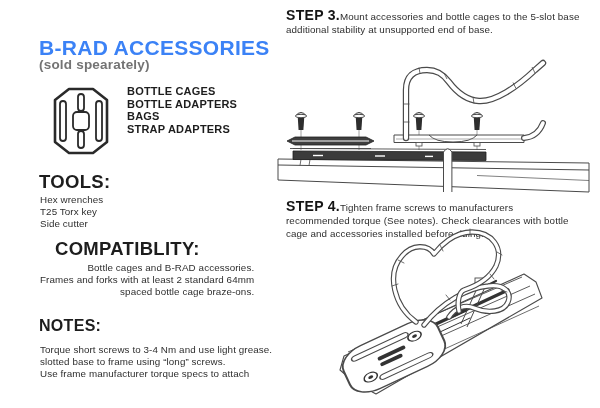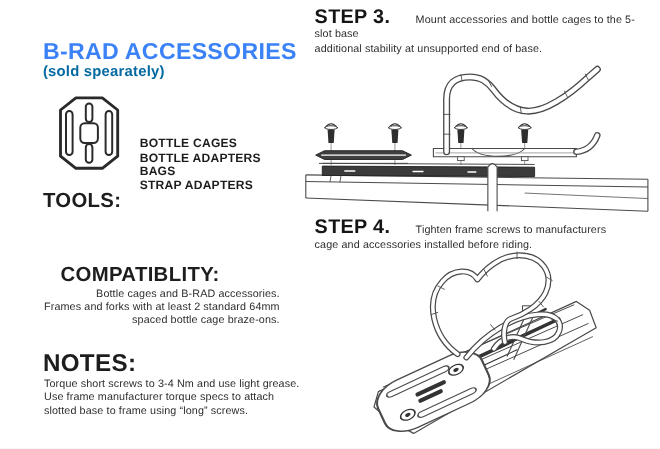--- a/index.html
+++ b/index.html
@@ -3,26 +3,26 @@
 <meta charset="utf-8">
 <style>
   * { margin:0; padding:0; box-sizing:border-box; }
   html,body { background:#e9e9e9; }
   .page {
     position:relative; width:600px; height:408px; background:#ffffff;
     font-family:"Liberation Sans", sans-serif; color:#2e2e2e; overflow:hidden;
   }
   .abs { position:absolute; }
   .h-title { font-size:21px; font-weight:bold; color:#3b82f6; letter-spacing:0.3px; }
-  .h-sub   { font-size:13.5px; font-weight:bold; color:#0369a1; letter-spacing:0.2px;text-align:right; }
+  .h-sub   { font-size:13.5px; font-weight:bold; color:#737373; letter-spacing:0.2px;text-align:right; }
   .h-sec   { font-size:18.5px; font-weight:bold; color:#1d1d1d; letter-spacing:0.3px; }
   .list-bold .tline { font-size:11px; font-weight:bold; color:#1d1d1d; line-height:12.6px; letter-spacing:0.2px; }
   .body-lines .tline { font-size:9.8px; line-height:12.2px; color:#2e2e2e; letter-spacing:0.1px; }
   .para .tline { font-size:9.8px; line-height:13px; color:#2e2e2e; letter-spacing:0.1px; }
-  .step-label { font-size:18px; font-weight:bold; color:#151515; letter-spacing:0.3px; margin-right:23px; }
+  .step-label { font-size:14px; font-weight:bold; color:#151515; letter-spacing:0.3px; margin-right:0; }
   svg { display:block; }
 </style>
 </head>
 <body>
 
 <div class="page">
 
   <div class="abs h-title" style="left:39px; top:36px;">B-RAD ACCESSORIES</div>
   <div class="abs h-sub" style="left:39px; top:57px;">(sold spearately)</div>
 
@@ -30,41 +30,46 @@
     <g fill="#ffffff" stroke="#2a2a2a">
       <path d="M17,2 H41 L55,13 V55 L41,66 H17 L3,55 V13 Z" stroke-width="2.6" stroke-linejoin="round"></path>
       <rect x="8" y="14" width="6" height="40" rx="3" stroke-width="1.8"></rect>
       <rect x="44" y="14" width="6" height="40" rx="3" stroke-width="1.8"></rect>
       <rect x="26" y="7" width="6" height="17" rx="3" stroke-width="1.8"></rect>
       <rect x="26" y="44" width="6" height="17" rx="3" stroke-width="1.8"></rect>
       <rect x="21" y="25" width="16" height="18" rx="4" stroke-width="1.8"></rect>
     </g>
   </svg>
 
-  <div class="abs list-bold" style="left:127px; top:85px;margin-top:40px;">
+  <div class="abs list-bold" style="left:127px; top:85px;">
       <div class="tline">BOTTLE CAGES</div>
       <div class="tline">BOTTLE ADAPTERS</div>
       <div class="tline">BAGS</div>
       <div class="tline">STRAP ADAPTERS</div>
     </div>
 
   <div class="abs h-sec" style="left:39px; top:171px;">TOOLS:</div>
+  <div class="abs body-lines" style="left:40px; top:194px;">
+      <div class="tline">Hex wrenches</div>
+      <div class="tline">T25 Torx key</div>
+      <div class="tline">Side cutter</div>
+    </div>
 
   <div class="abs h-sec" style="left:55px; top:238px;">COMPATIBLITY:</div>
   <div class="abs body-lines" style="left:40px; top:262px;text-align:right;">
       <div class="tline">Bottle cages and B-RAD accessories.</div>
       <div class="tline">Frames and forks with at least 2 standard 64mm</div>
       <div class="tline">spaced bottle cage braze-ons.</div>
     </div>
 
-  <div class="abs h-sec" style="left:39px; top:317px; font-size:22px;">NOTES:</div>
+  <div class="abs h-sec" style="left:39px; top:317px; font-size:16px;">NOTES:</div>
   <div class="abs body-lines" style="left:40px; top:344px;">
       <div class="tline">Torque short screws to 3-4 Nm and use light grease.</div>
+      <div class="tline">slotted base to frame using “long” screws.</div>
       <div class="tline">Use frame manufacturer torque specs to attach</div>
-      <div class="tline">slotted base to frame using “long” screws.</div>
     </div>
 
   <div class="abs para" style="left:286px; top:9px; width:306px;">
     <div class="tline"><span class="step-label">STEP 3.</span><span>Mount accessories and bottle cages to the 5-slot base</span></div>
     <div class="tline">additional stability at unsupported end of base.</div>
   </div>
 
   <svg class="abs" style="left:277px; top:56px;" width="316" height="140" viewBox="0 0 316 140">
 
     <g stroke="#4a4a4a" stroke-width="1" fill="none">
@@ -143,20 +148,21 @@
         <line x1="167" y1="17" x2="170" y2="23"></line>
         <line x1="196" y1="41" x2="197" y2="47.5"></line>
         <line x1="236" y1="26.5" x2="239" y2="32.5"></line>
         <line x1="255" y1="11" x2="258" y2="17"></line>
       </g>
     </g>
   </svg>
 
   <div class="abs para" style="left:286px; top:200px; width:306px;">
     <div class="tline"><span class="step-label">STEP 4.</span><span>Tighten frame screws to manufacturers</span></div>
+    <div class="tline">recommended torque (See notes). Check clearances with bottle</div>
     <div class="tline">cage and accessories installed before riding.</div>
   </div>
 
   <svg class="abs" style="left:318px; top:224px;" width="280" height="182" viewBox="0 0 280 182">
 
     <g>
       <polygon points="26,132 206,50 218,58 224,74 58,170 36,158 22,146" fill="#ffffff" stroke="#4a4a4a" stroke-width="1.1" stroke-linejoin="round"></polygon>
       <g stroke="#4a4a4a" fill="none">
         <path d="M30,128 L204,53" stroke-width="0.9"></path>
         <path d="M40,138 L212,62" stroke-width="0.9"></path>

